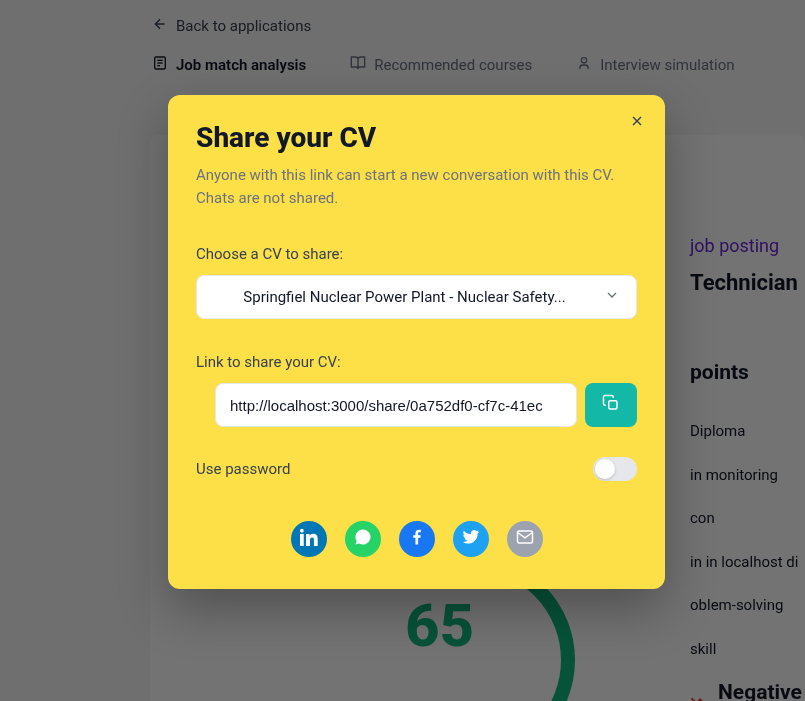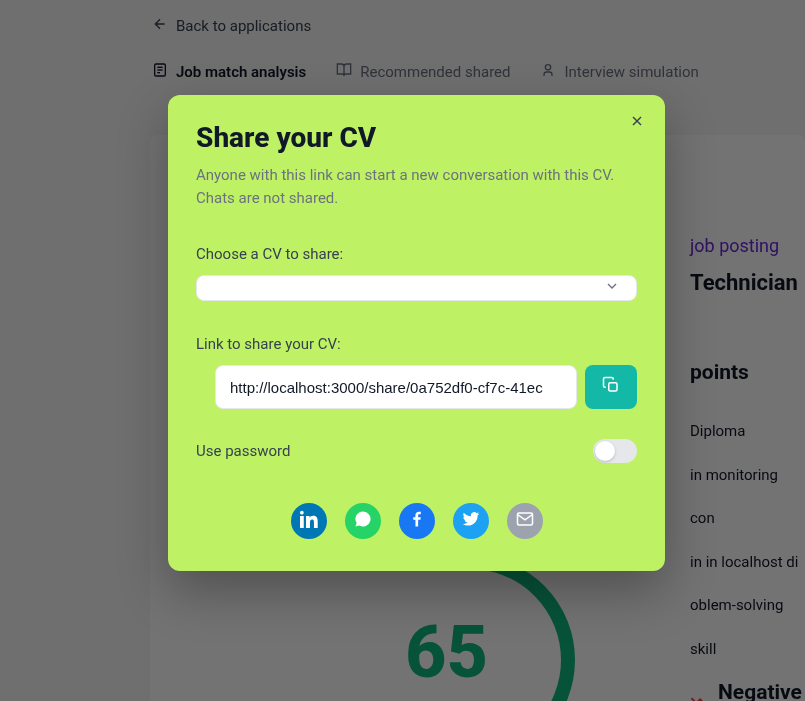--- a/index.html
+++ b/index.html
@@ -30,23 +30,23 @@
       display: inline-flex;
       align-items: center;
       gap: 8px;
       color: #374151;
       font-size: 15px;
       margin-left: 128px;
       margin-top: 4px;
     }
     .tabs {
       display: flex;
-      gap: 30px;
+      gap: 44px;
       margin-left: 128px;
-      margin-top: 26px;
+      margin-top: 19px;
       color: #6b7280;
       font-size: 15px;
     }
     .tab {
       display: inline-flex;
       align-items: center;
       gap: 8px;
     }
     .tab.active {
       color: #111827;
@@ -86,24 +86,23 @@
       font-weight: 700;
       color: #111827;
       display:flex;
       align-items:center;
       gap:10px;
     }
     .score-65 {
       position: absolute;
       top: 455px;
       left: 255px;
-      font-size: 72px;
+      font-size: 60px;
       font-weight: 800;
       color: #10b981;
-      margin-top: 20px;
     }
     .job-posting-label {
       position: absolute;
       top: 100px;
       left: 540px;
       font-size: 18px;
       color: #6d28d9;
     }
     .job-posting-value {
       position: absolute;
@@ -113,21 +112,21 @@
       font-weight: 700;
       color: #111827;
     }
 
     
     .modal {
       position: absolute;
       top: 95px;
       left: 168px;
       width: 497px;
-      background: #bef264;
+      background: #fde047;
       border-radius: 12px;
       box-shadow: 0 20px 50px rgba(0,0,0,0.3);
       z-index: 20;
       padding: 26px 28px 32px 28px;
     }
     .modal .close {
       position: absolute;
       top: 16px;
       right: 16px;
       width: 24px;
@@ -279,21 +278,21 @@
           </svg>
       </span>
       <span>Job match analysis</span>
     </div>
     <div class="tab">
       <span>
         <svg width="16" height="16" viewBox="0 0 24 24" fill="none" stroke="currentColor" stroke-width="2">
             <path d="M2 3h6a4 4 0 0 1 4 4v14a3 3 0 0 0-3-3H2zM22 3h-6a4 4 0 0 0-4 4v14a3 3 0 0 1 3-3h7z"></path>
           </svg>
       </span>
-      <span>Recommended shared</span>
+      <span>Recommended courses</span>
     </div>
     <div class="tab">
       <span>
         <svg width="16" height="16" viewBox="0 0 24 24" fill="none" stroke="currentColor" stroke-width="2">
             <circle cx="12" cy="8" r="4"></circle>
             <path d="M6 21v-2a4 4 0 0 1 4-4h4a4 4 0 0 1 4 4v2"></path>
           </svg>
       </span>
       <span>Interview simulation</span>
     </div>
@@ -335,20 +334,21 @@
           <line x1="18" y1="6" x2="6" y2="18"></line>
           <line x1="6" y1="6" x2="18" y2="18"></line>
         </svg>
     </span>
   </div>
   <h2>Share your CV</h2>
   <p class="subtitle">Anyone with this link can start a new conversation with this CV. Chats are not shared.</p>
 
   <div class="field-label">Choose a CV to share:</div>
   <div class="select">
+    <span class="select-text">Springfiel Nuclear Power Plant - Nuclear Safety...</span>
     <span class="chevron">
       <svg width="16" height="16" viewBox="0 0 24 24" fill="none" stroke="currentColor" stroke-width="2">
           <polyline points="6 9 12 15 18 9"></polyline>
         </svg>
     </span>
   </div>
 
   <div class="field-label">Link to share your CV:</div>
   <div class="link-row">
     <input class="link-input" type="text" readonly="" value="http://localhost:3000/share/0a752df0-cf7c-41ec" style="">

